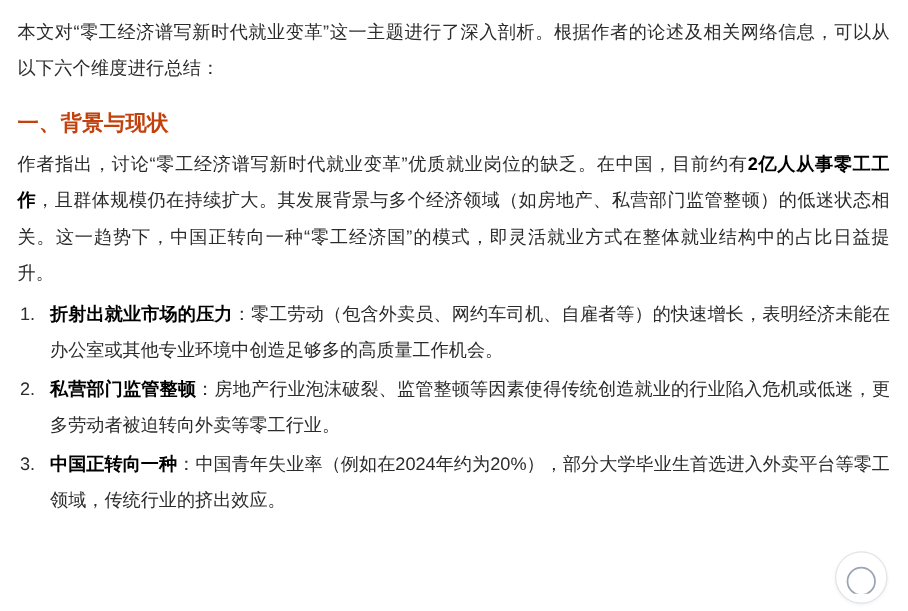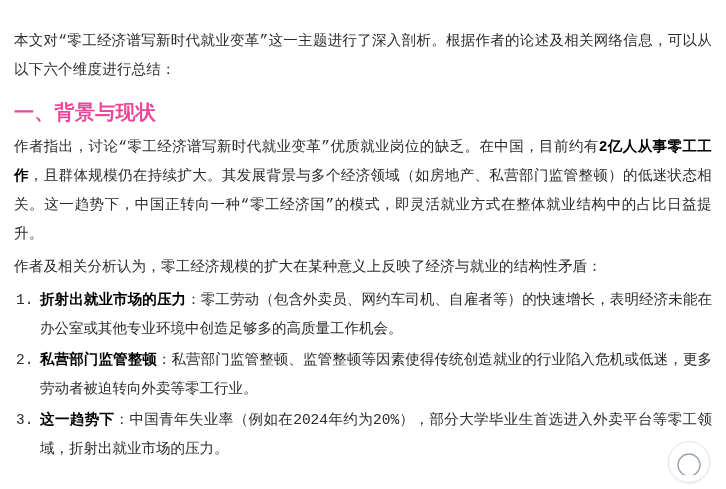--- a/index.html
+++ b/index.html
@@ -12,39 +12,38 @@
     height: 489px;
     overflow: hidden;
     font-family: "Liberation Sans", sans-serif;
     color: #1a1a1a;
   }
   .page {
     position: relative;
     width: 726px;
     height: 489px;
     box-sizing: border-box;
-    padding: 25px 14px 0 14px;
+    padding: 10px 14px 0 14px;
     background: #fff;
-    font-family: Liberation Mono, monospace;
   }
   .para {
     font-size: 14.5px;
     line-height: 29px;
     color: #2b2b2b;
     margin: 0 0 4px 0;
     letter-spacing: 0.2px;
     text-align: justify;
   }
   .para.first {
     margin-top: 2px;
   }
   h2.section {
-    font-size: 20px;
+    font-size: 17px;
     font-weight: bold;
-    color: #ec4899;
+    color: #c2410c;
     margin: 16px 0 6px 0;
     line-height: 26px;
     letter-spacing: 0.3px;
   }
   .list {
     margin: 0;
     padding: 0;
     list-style: none;
   }
   .list-item {
@@ -111,31 +110,30 @@
 
   <p class="para first">本文对“零工经济谱写新时代就业变革”这一主题进行了深入剖析。根据作者的论述及相关网络信息，可以从以下六个维度进行总结：</p>
 
   <h2 class="section">一、背景与现状</h2>
 
   <p class="para">
     <span>作者指出，讨论“零工经济谱写新时代就业变革”优质就业岗位的缺乏。在中国，目前约有</span><span class="b">2亿人从事零工工作</span><span>，且群体规模仍在持续扩大。其发展背景与多个经济领域（如房地产、私营部门监管整顿）的低迷状态相关。这一趋势下，中国正转向一种“零工经济国”的模式，即灵活就业方式在整体就业结构中的占比日益提升。</span>
   </p>
 
 
-  <p class="para">作者及相关分析认为，零工经济规模的扩大在某种意义上反映了经济与就业的结构性矛盾：</p>
 
   <ul class="list">
     <li class="list-item">
       <span class="num">1.</span><span class="b">折射出就业市场的压力</span><span>：零工劳动（包含外卖员、网约车司机、自雇者等）的快速增长，表明经济未能在办公室或其他专业环境中创造足够多的高质量工作机会。</span>
     </li>
     <li class="list-item">
-      <span class="num">2.</span><span class="b">私营部门监管整顿</span><span>：私营部门监管整顿、监管整顿等因素使得传统创造就业的行业陷入危机或低迷，更多劳动者被迫转向外卖等零工行业。</span>
+      <span class="num">2.</span><span class="b">私营部门监管整顿</span><span>：房地产行业泡沫破裂、监管整顿等因素使得传统创造就业的行业陷入危机或低迷，更多劳动者被迫转向外卖等零工行业。</span>
     </li>
     <li class="list-item">
-      <span class="num">3.</span><span class="b">这一趋势下</span><span>：中国青年失业率（例如在2024年约为20%），部分大学毕业生首选进入外卖平台等零工领域，折射出就业市场的压力。</span>
+      <span class="num">3.</span><span class="b">中国正转向一种</span><span>：中国青年失业率（例如在2024年约为20%），部分大学毕业生首选进入外卖平台等零工领域，传统行业的挤出效应。</span>
     </li>
   </ul>
 
   <div class="fab">
     <svg width="26" height="26" viewBox="0 0 26 26" aria-hidden="true">
       <circle cx="13" cy="16" r="11" fill="none" stroke="#9aa4b2" stroke-width="1.4"></circle>
     </svg>
   </div>
 
   <div class="edge-right"></div>

